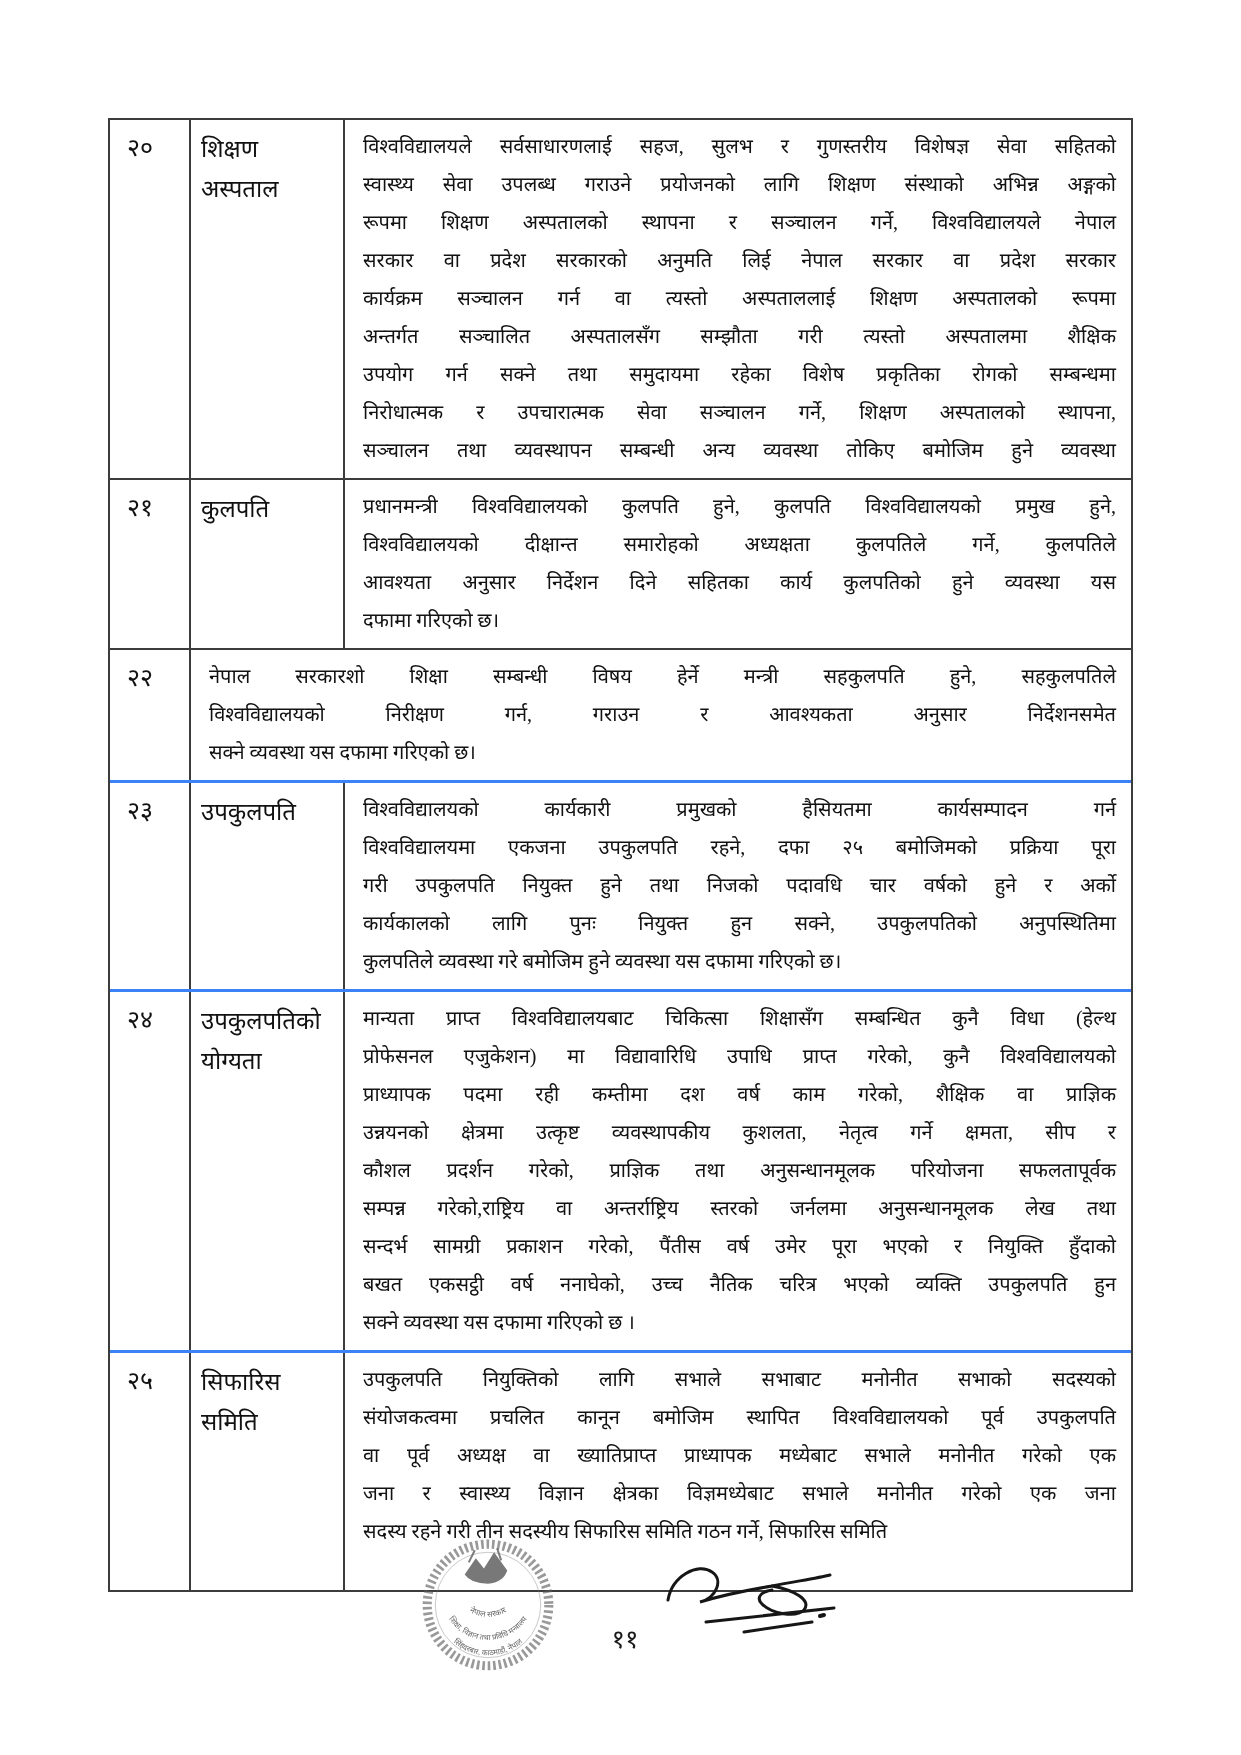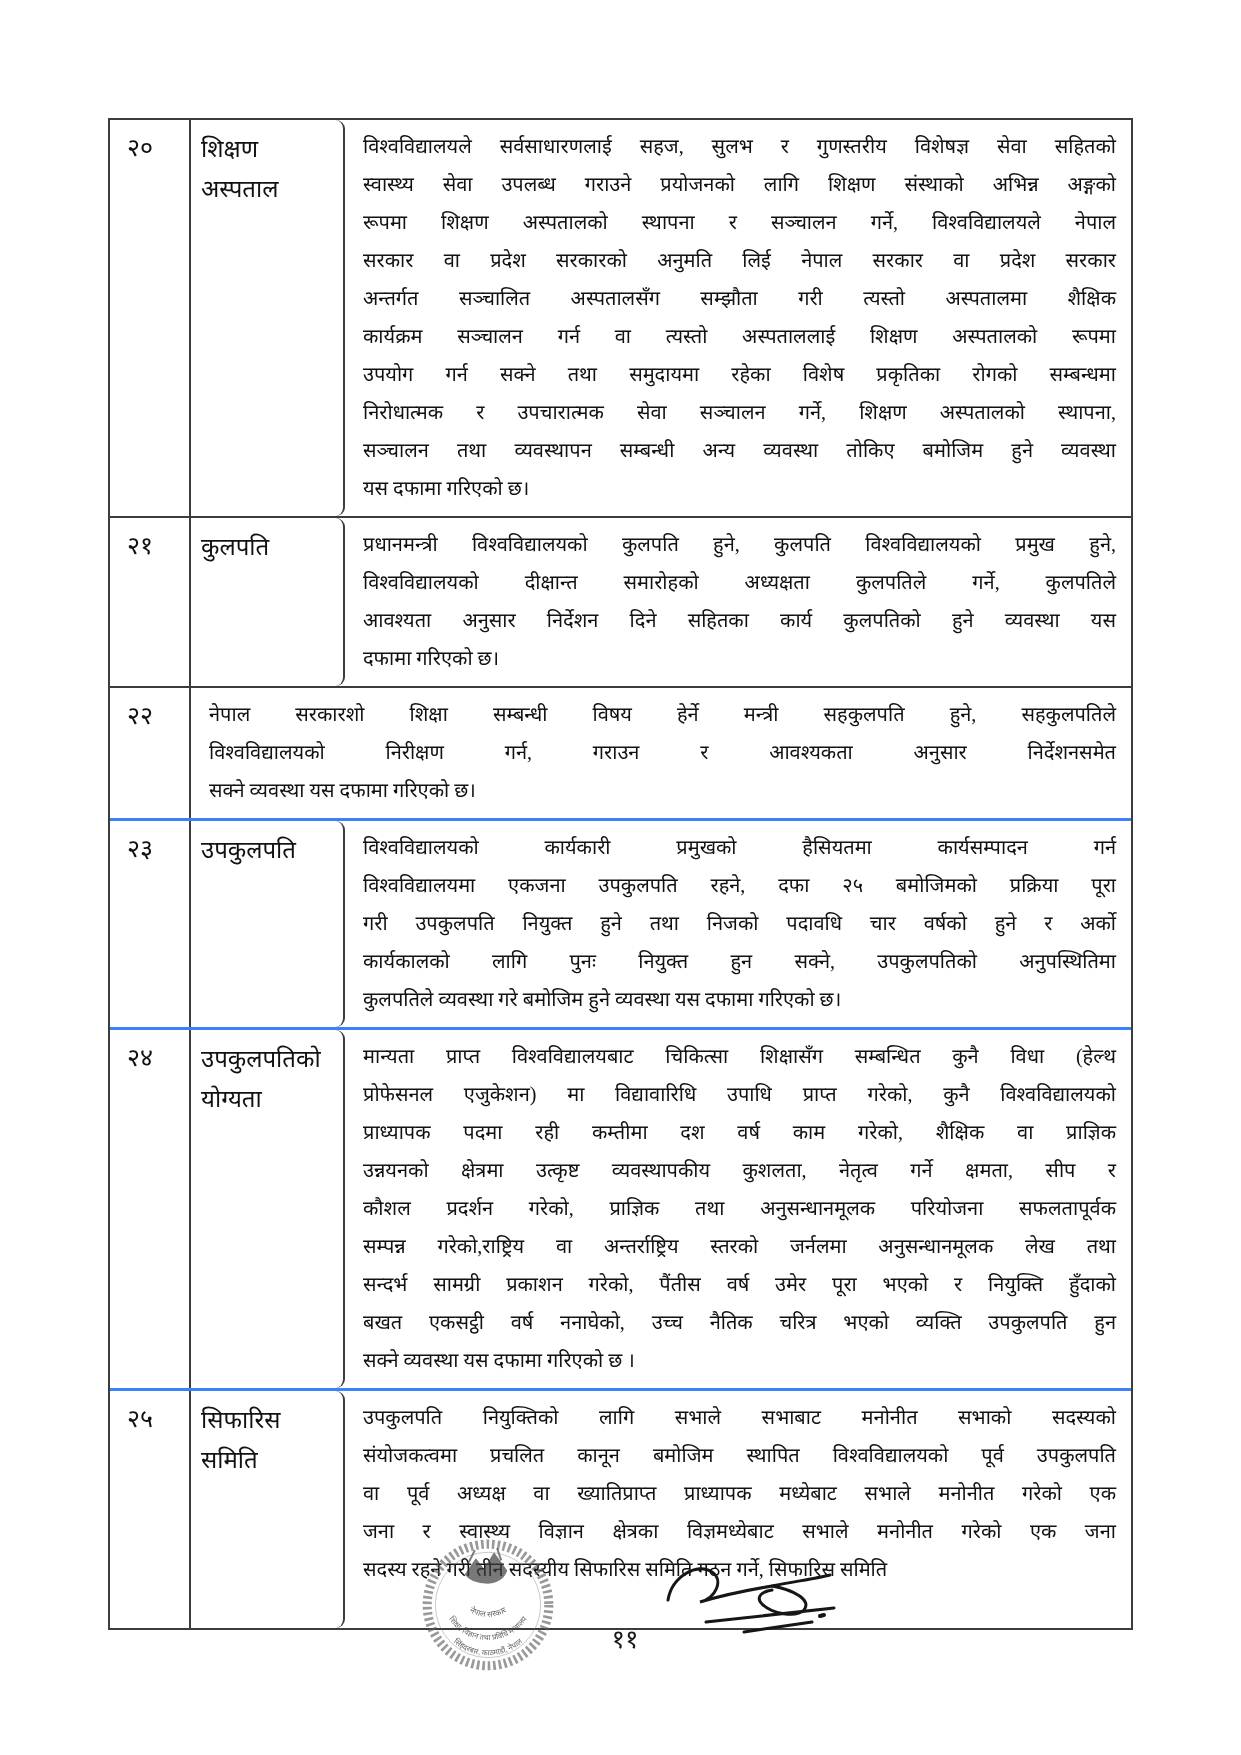--- a/index.html
+++ b/index.html
@@ -14,21 +14,21 @@
   }
   .row { display:flex; border-bottom:2px solid #3c3c3c; }
   .row:last-child { border-bottom:none; }
   .row:nth-child(3), .row:nth-child(4), .row:nth-child(5) { border-bottom:3px solid #3b82f6; }
   .cell-num {
     flex:0 0 81px; border-right:2px solid #3c3c3c;
     padding:9px 4px 0 17px; font-size:25px; line-height:38px;
   }
   .cell-title {
     flex:0 0 154px; border-right:2px solid #3c3c3c;
-    padding:9px 8px 0 10px; font-size:24px; line-height:40px;border-radius:9px;
+    padding:9px 8px 0 10px; font-size:24px; line-height:40px;
   }
   .cell-body { flex:1 1 auto; padding:7px 15px 9px 18px; font-size:20px; min-width:0; }
   .row:last-child .cell-body { padding-bottom:40px; }
   .line { line-height:38px; text-align:justify; text-align-last:justify; }
   .line.last { text-align-last:left; }
   .page-number {
     position:absolute; left:595px; top:1620px; width:60px;
     font-size:26px; text-align:center; color:#1a1a1a;
   }
   .stamp { position:absolute; left:412px; top:1532px; width:152px; height:152px; opacity:.82; }
@@ -41,26 +41,25 @@
 
   <div class="doc-table">
     <div class="row">
       <div class="cell-num">२०</div>
       <div class="cell-title">शिक्षण अस्पताल</div>
       <div class="cell-body">
           <div class="line">विश्वविद्यालयले सर्वसाधारणलाई सहज, सुलभ र गुणस्तरीय विशेषज्ञ सेवा सहितको</div>
           <div class="line">स्वास्थ्य सेवा उपलब्ध गराउने प्रयोजनको लागि शिक्षण संस्थाको अभिन्न अङ्गको</div>
           <div class="line">रूपमा शिक्षण अस्पतालको स्थापना र सञ्चालन गर्ने, विश्वविद्यालयले नेपाल</div>
           <div class="line">सरकार वा प्रदेश सरकारको अनुमति लिई नेपाल सरकार वा प्रदेश सरकार</div>
+          <div class="line">कार्यक्रम सञ्चालन गर्न वा त्यस्तो अस्पताललाई शिक्षण अस्पतालको रूपमा</div>
           <div class="line">अन्तर्गत सञ्चालित अस्पतालसँग सम्झौता गरी त्यस्तो अस्पतालमा शैक्षिक</div>
-          <div class="line">कार्यक्रम सञ्चालन गर्न वा त्यस्तो अस्पताललाई शिक्षण अस्पतालको रूपमा</div>
           <div class="line">उपयोग गर्न सक्ने तथा समुदायमा रहेका विशेष प्रकृतिका रोगको सम्बन्धमा</div>
           <div class="line">निरोधात्मक र उपचारात्मक सेवा सञ्चालन गर्ने, शिक्षण अस्पतालको स्थापना,</div>
           <div class="line">सञ्चालन तथा व्यवस्थापन सम्बन्धी अन्य व्यवस्था तोकिए बमोजिम हुने व्यवस्था</div>
-          <div class="line last">यस दफामा गरिएको छ।</div>
         </div>
     </div>
 
     <div class="row">
       <div class="cell-num">२१</div>
       <div class="cell-title">कुलपति</div>
       <div class="cell-body">
           <div class="line">प्रधानमन्त्री विश्वविद्यालयको कुलपति हुने, कुलपति विश्वविद्यालयको प्रमुख हुने,</div>
           <div class="line">विश्वविद्यालयको दीक्षान्त समारोहको अध्यक्षता कुलपतिले गर्ने, कुलपतिले</div>
           <div class="line">आवश्यता अनुसार निर्देशन दिने सहितका कार्य कुलपतिको हुने व्यवस्था यस</div>

